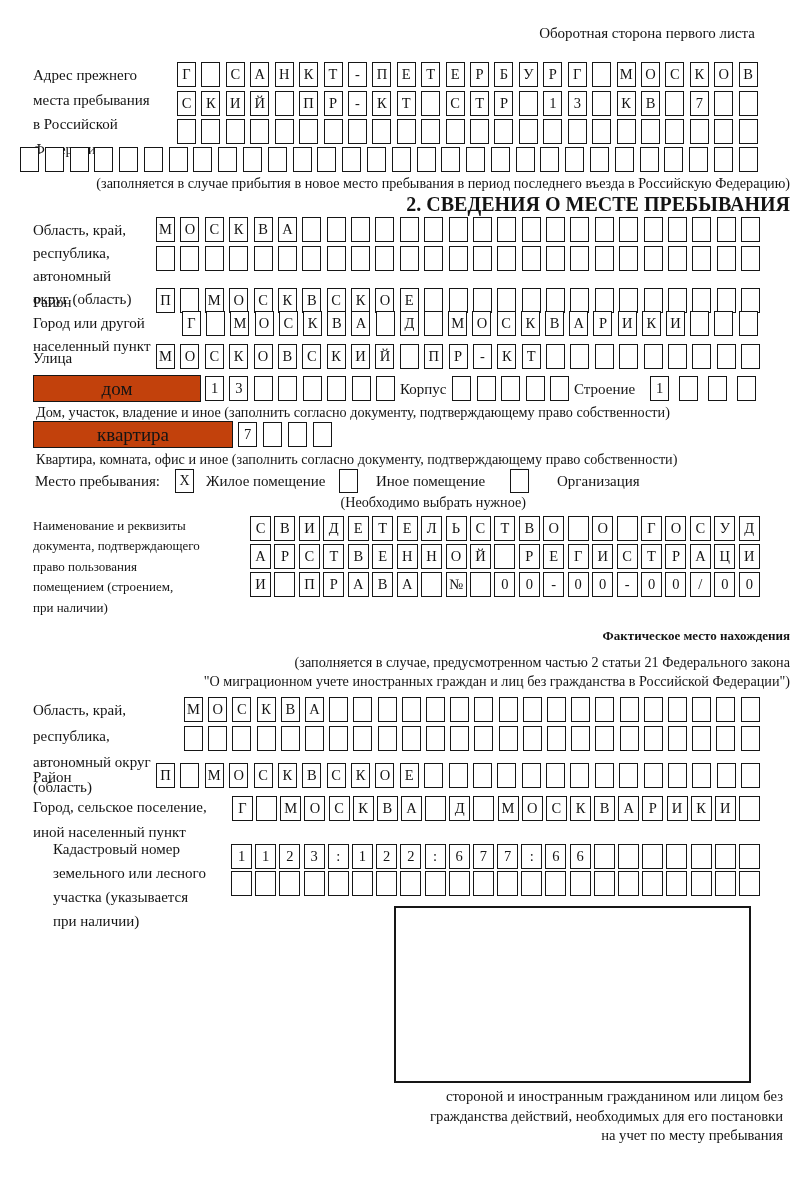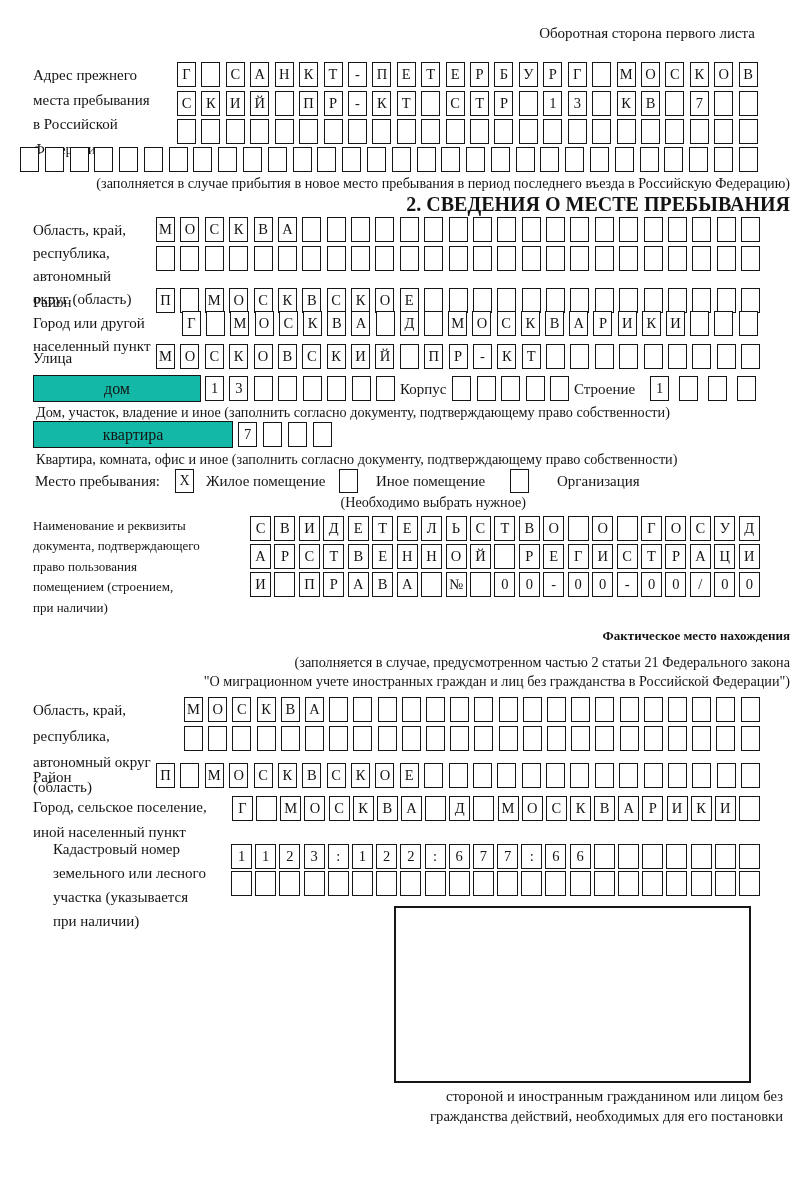--- a/index.html
+++ b/index.html
@@ -9,21 +9,21 @@
   .lbl{font-size:15px;line-height:23px;}
   .center{text-align:right;}
   .right{text-align:right;}
   .bold{font-weight:bold;}
   .note{font-size:14.2px;}
   .cellrow{display:flex;justify-content:space-between;}
   .cell{box-sizing:border-box;flex:0 0 auto;width:19px;height:25px;border:1.7px solid #161616;
         display:flex;align-items:center;justify-content:center;font-size:14.5px;line-height:1;background:#fff;}
   .w21 .cell{width:21px;}
   .titlebox{box-sizing:border-box;border:1.7px solid #161616;display:flex;align-items:center;justify-content:center;
-        font-size:16px;background:#14b8a6;}
+        font-size:19px;background:#c2410c;}
   .checkbox{box-sizing:border-box;width:19px;height:24px;border:1.7px solid #161616;display:flex;
         align-items:center;justify-content:center;font-size:14px;background:#fff;}
   .stampbox{box-sizing:border-box;border:2px solid #161616;background:#fff;}
   .lines div{white-space:nowrap;}
 </style>
 </head>
 <body>
 
 <div class="page">
 
@@ -595,15 +595,16 @@
       <span class="cell"></span>
       <span class="cell"></span>
       <span class="cell"></span>
       <span class="cell"></span>
     </div>
 
   <div class="abs stampbox" style="left:394px;top:906px;width:357px;height:177px;"></div>
   <div class="abs lines center" style="left:363px;top:1087px;width:420px;font-size:14.6px;line-height:19.5px;">
       <div>стороной и иностранным гражданином или лицом без</div>
       <div>гражданства действий, необходимых для его постановки</div>
+      <div>на учет по месту пребывания</div>
     </div>
 
 </div>
 
 </body></html>

